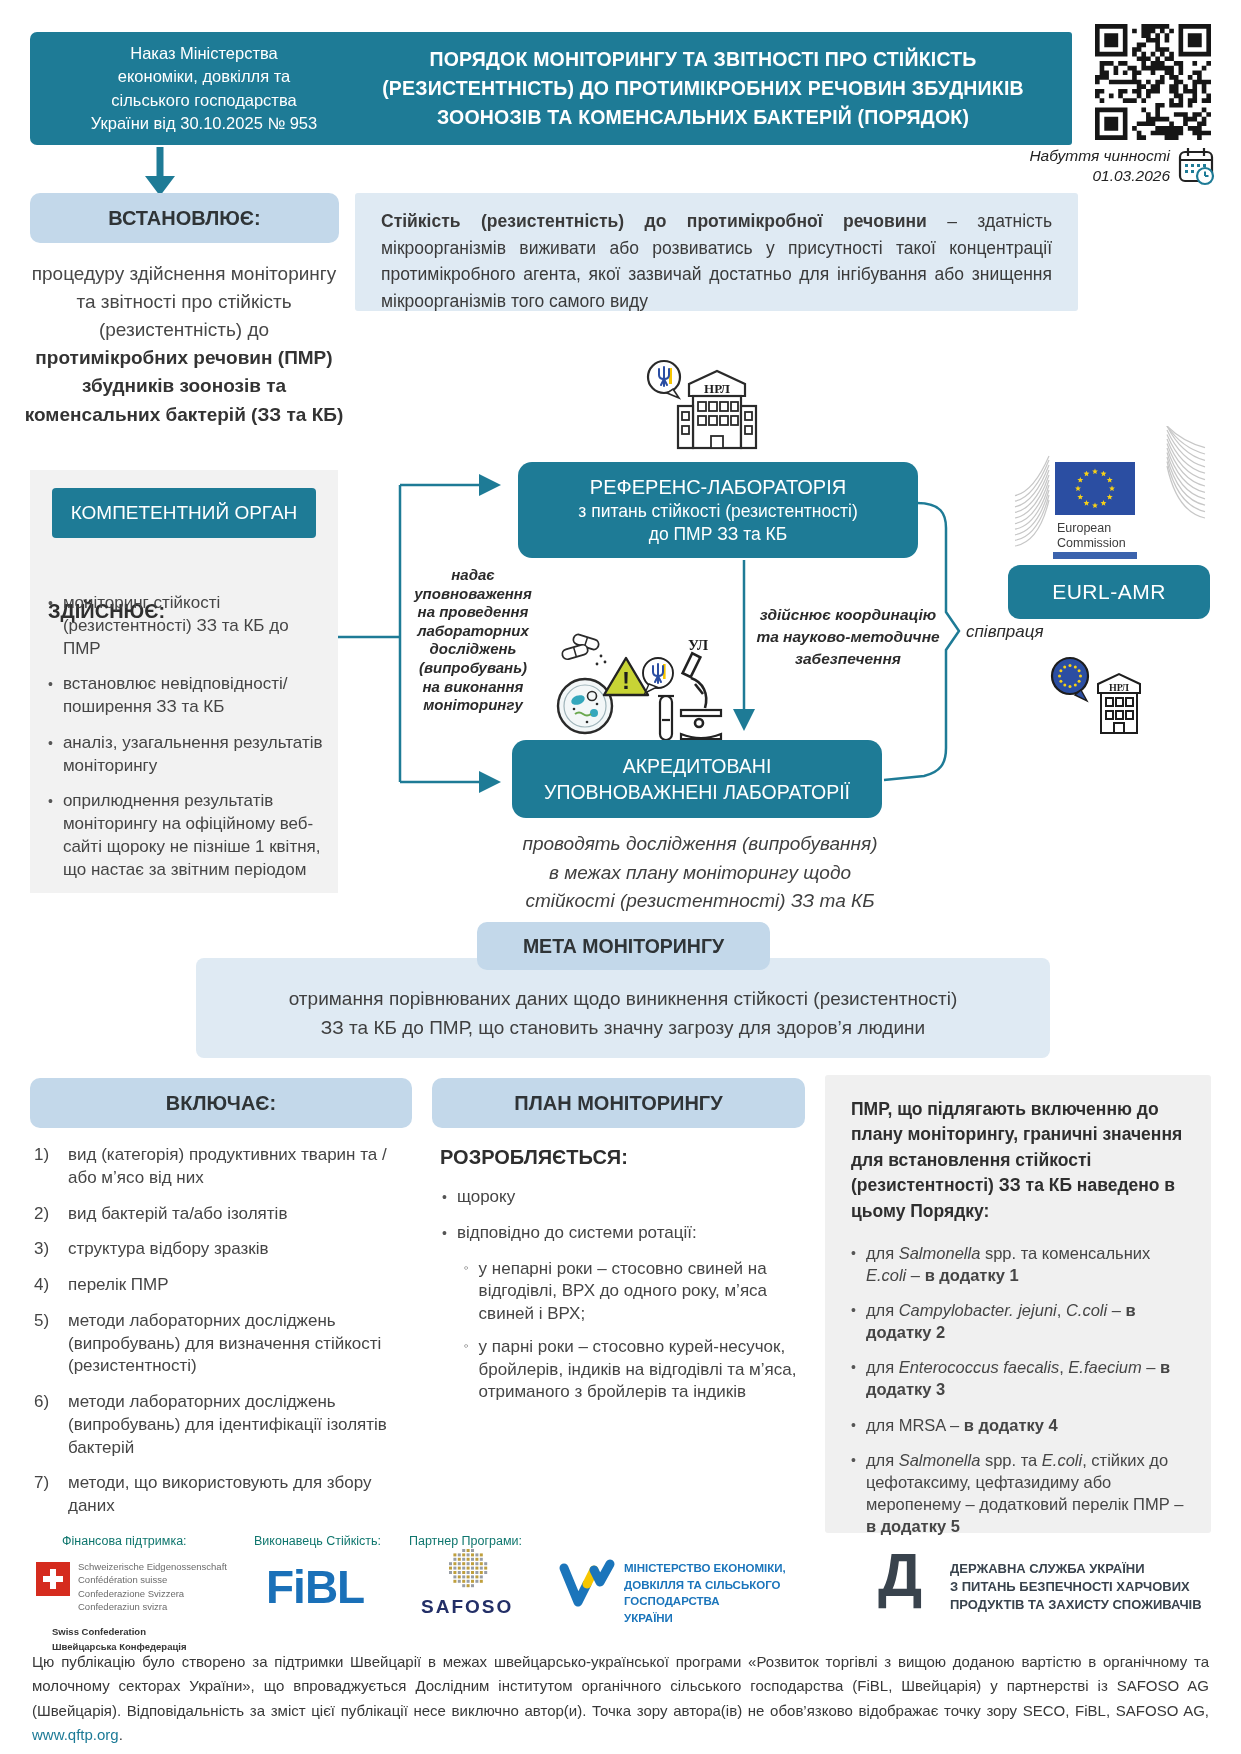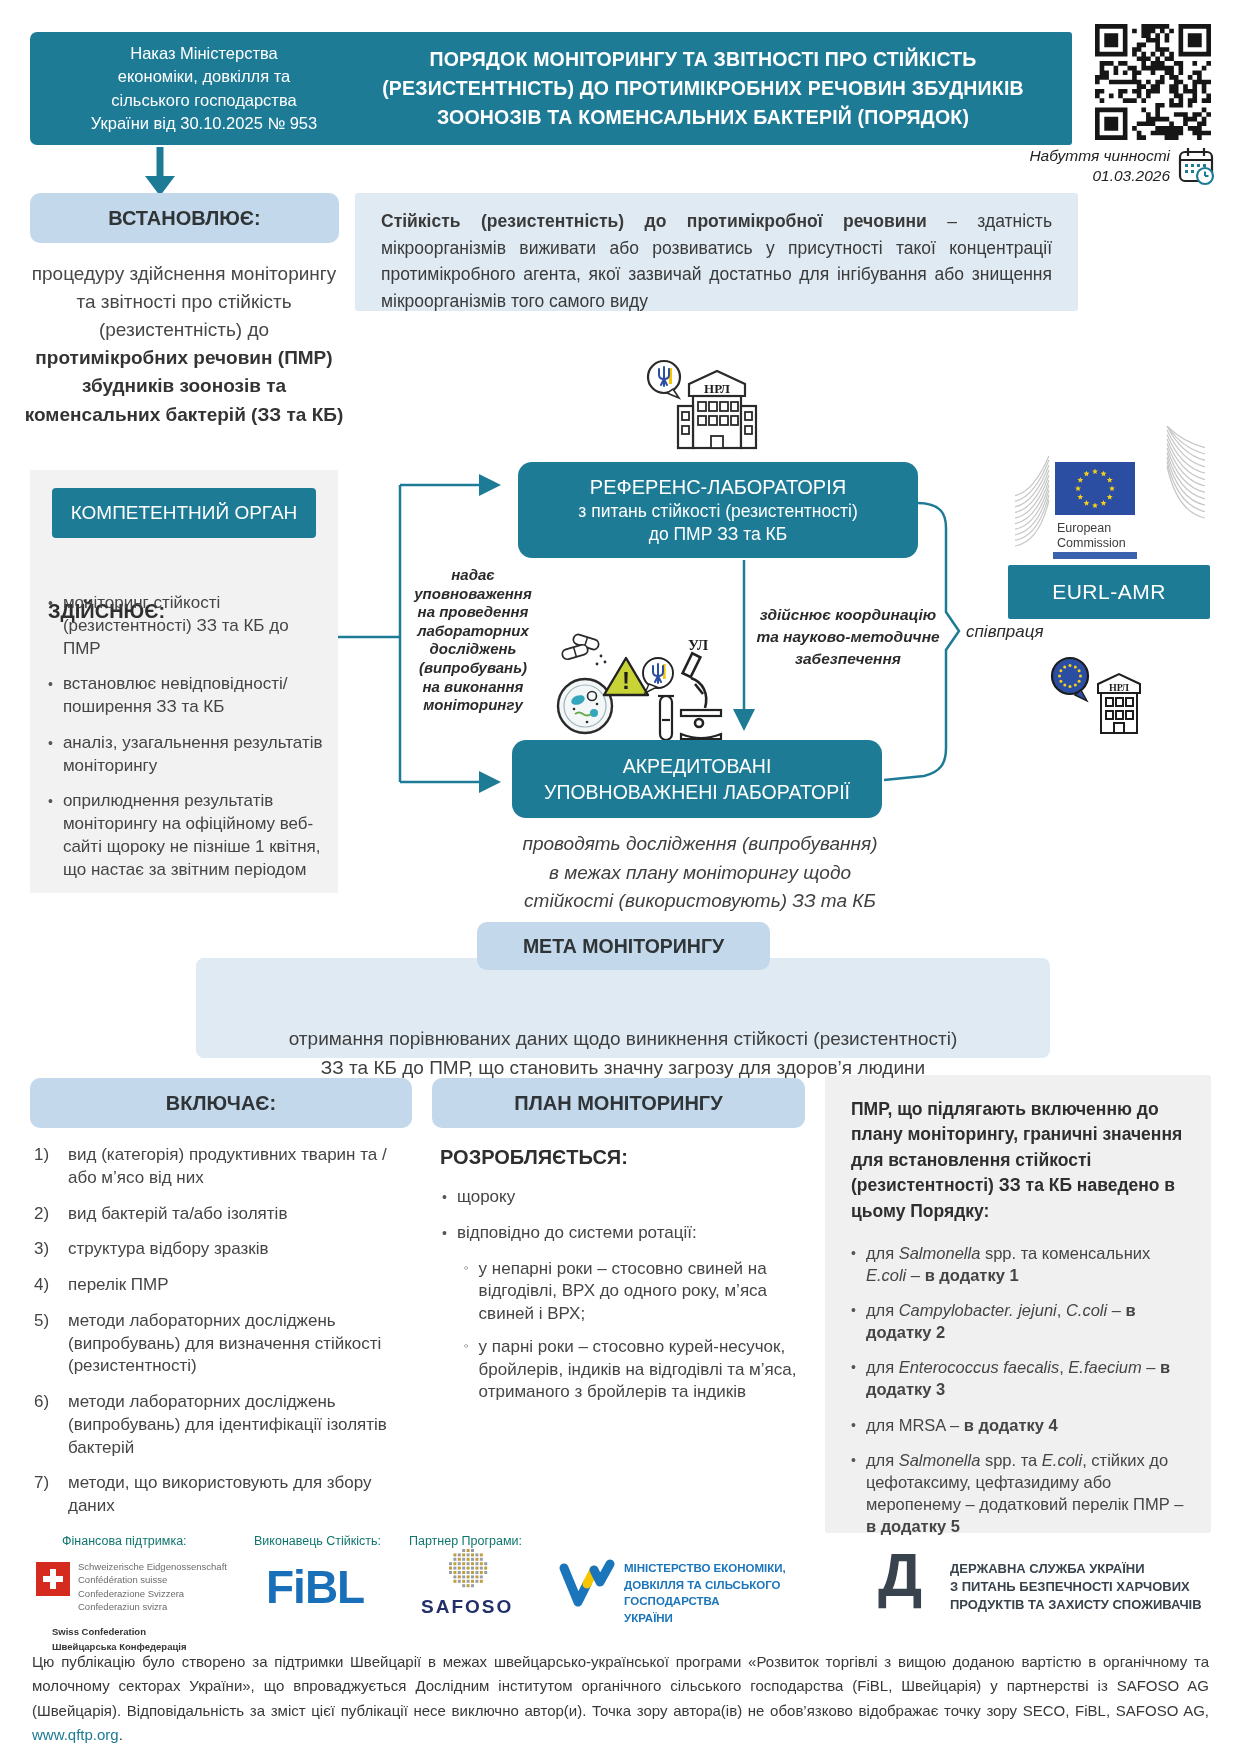--- a/index.html
+++ b/index.html
@@ -237,21 +237,21 @@
     </g>
   </svg>
 
   <div class="abs teal-box" style="left:512px;top:740px;width:370px;height:78px;border-radius:14px;z-index:2">
     <div style="font-size:19.5px;line-height:1.35;">АКРЕДИТОВАНІ</div>
     <div style="font-size:19.5px;line-height:1.35;">УПОВНОВАЖНЕНІ ЛАБОРАТОРІЇ</div>
   </div>
 
   <div class="abs it pre" style="left:465px;top:830px;width:470px;text-align:center;font-size:19px;color:#3f3f3f;line-height:1.5;z-index:2">проводять дослідження (випробування)
 в межах плану моніторингу щодо
-стійкості (використовують) ЗЗ та КБ</div>
+стійкості (резистентності) ЗЗ та КБ</div>
 
   <svg class="abs" style="left:1005px;top:426px;z-index:2" width="210" height="136" viewBox="0 0 210 136">
     <g id="sw-l" transform="translate(8,28)">
         <path d="M2,92.0 Q 26,88.0 36,46.0" stroke="#c7c7c7" stroke-width="1.2" fill="none"></path>
         <path d="M2,86.4 Q 25.4,82.4 36,41.0" stroke="#c7c7c7" stroke-width="1.2" fill="none"></path>
         <path d="M2,80.8 Q 24.8,76.8 36,36.0" stroke="#c7c7c7" stroke-width="1.2" fill="none"></path>
         <path d="M2,75.2 Q 24.2,71.2 36,31.0" stroke="#c7c7c7" stroke-width="1.2" fill="none"></path>
         <path d="M2,69.6 Q 23.6,65.6 36,26.0" stroke="#c7c7c7" stroke-width="1.2" fill="none"></path>
         <path d="M2,64.0 Q 23,60.0 36,21.0" stroke="#c7c7c7" stroke-width="1.2" fill="none"></path>
         <path d="M2,58.4 Q 22.4,54.4 36,16.0" stroke="#c7c7c7" stroke-width="1.2" fill="none"></path>
@@ -275,21 +275,21 @@
       </g>
     <rect x="50" y="36" width="80" height="53" fill="#2b4ea2"></rect>
     <g id="euflag-stars">
         <path d="M90.0,42.4L90.8,44.4L92.9,44.5L91.3,45.9L91.8,48.0L90.0,46.9L88.2,48.0L88.7,45.9L87.1,44.5L89.2,44.4zM98.5,44.7L99.3,46.6L101.4,46.8L99.8,48.2L100.3,50.3L98.5,49.2L96.7,50.3L97.2,48.2L95.6,46.8L97.7,46.6zM104.7,50.9L105.5,52.9L107.7,53.0L106.0,54.4L106.5,56.5L104.7,55.4L102.9,56.5L103.4,54.4L101.8,53.0L103.9,52.9zM107.0,59.4L107.8,61.4L109.9,61.5L108.3,62.9L108.8,65.0L107.0,63.9L105.2,65.0L105.7,62.9L104.1,61.5L106.2,61.4zM104.7,67.9L105.5,69.9L107.7,70.0L106.0,71.4L106.5,73.5L104.7,72.4L102.9,73.5L103.4,71.4L101.8,70.0L103.9,69.9zM98.5,74.1L99.3,76.1L101.4,76.3L99.8,77.7L100.3,79.7L98.5,78.6L96.7,79.7L97.2,77.7L95.6,76.3L97.7,76.1zM90.0,76.4L90.8,78.4L92.9,78.5L91.3,79.9L91.8,82.0L90.0,80.9L88.2,82.0L88.7,79.9L87.1,78.5L89.2,78.4zM81.5,74.1L82.3,76.1L84.4,76.3L82.8,77.7L83.3,79.7L81.5,78.6L79.7,79.7L80.2,77.7L78.6,76.3L80.7,76.1zM75.3,67.9L76.1,69.9L78.2,70.0L76.6,71.4L77.1,73.5L75.3,72.4L73.5,73.5L74.0,71.4L72.3,70.0L74.5,69.9zM73.0,59.4L73.8,61.4L75.9,61.5L74.3,62.9L74.8,65.0L73.0,63.9L71.2,65.0L71.7,62.9L70.1,61.5L72.2,61.4zM75.3,50.9L76.1,52.9L78.2,53.0L76.6,54.4L77.1,56.5L75.3,55.4L73.5,56.5L74.0,54.4L72.3,53.0L74.5,52.9zM81.5,44.7L82.3,46.6L84.4,46.8L82.8,48.2L83.3,50.3L81.5,49.2L79.7,50.3L80.2,48.2L78.6,46.8L80.7,46.6z" fill="#f7d117"></path>
       </g>
     <rect x="48" y="126" width="84" height="7" fill="#3b63ad"></rect>
   </svg>
   <div class="abs pre" style="left:1057px;top:521px;font-size:12.5px;color:#3c3c3c;line-height:1.18;z-index:3">European
 Commission</div>
 
-  <div class="abs teal-box" style="left:1008px;top:565px;width:202px;height:54px;border-radius:2px;z-index:2">
+  <div class="abs teal-box" style="left:1008px;top:565px;width:202px;height:54px;border-radius:12px;z-index:2">
     <span style="font-size:21px;letter-spacing:.5px;">EURL-AMR</span>
   </div>
 
   <div class="abs it" style="left:966px;top:622px;font-size:17px;color:#2b2b2b;z-index:2">співпраця</div>
 
   <svg class="abs" style="left:1048px;top:652px;z-index:2" width="100" height="84" viewBox="0 0 100 84">
     <circle cx="22" cy="24" r="18" fill="#2b4ea2" stroke="#1d1d1d" stroke-width="2.2"></circle>
     <g id="eu-bubble-dots">
         <circle cx="22.0" cy="13.5" r="1.5" fill="#f7d117"></circle>
         <circle cx="27.3" cy="14.9" r="1.5" fill="#f7d117"></circle>
@@ -316,21 +316,21 @@
         <rect x="78" y="59" width="7" height="8"></rect>
       <rect x="66" y="71" width="10" height="10"></rect>
     </g>
     <text x="71" y="39" text-anchor="middle" font-family="Liberation Serif,serif" font-size="10" font-weight="bold" fill="#1d1d1d">НРЛ</text>
   </svg>
 
   <div class="abs" style="left:196px;top:958px;width:854px;height:100px;background:var(--pblue);border-radius:8px;z-index:2"></div>
   <div class="abs label-box" style="left:477px;top:922px;width:293px;height:48px;z-index:3">
     <span style="font-size:19.5px;">МЕТА МОНІТОРИНГУ</span>
   </div>
-  <div class="abs pre" style="left:216px;top:1024px;width:814px;text-align:center;font-size:19px;line-height:1.55;color:#3f3f3f;z-index:3">отримання порівнюваних даних щодо виникнення стійкості (резистентності)
+  <div class="abs pre" style="left:216px;top:984px;width:814px;text-align:center;font-size:19px;line-height:1.55;color:#3f3f3f;z-index:3">отримання порівнюваних даних щодо виникнення стійкості (резистентності)
 ЗЗ та КБ до ПМР, що становить значну загрозу для здоров’я людини</div>
 
   <div class="abs label-box" style="left:30px;top:1078px;width:382px;height:50px;z-index:2">
     <span style="font-size:20px;">ВКЛЮЧАЄ:</span>
   </div>
   <div class="abs" style="left:34px;top:1144px;width:384px;font-size:17px;color:#454545;z-index:2">
       <div class="li-row">
         <span class="num">1)</span>
         <span class="li-t" style="flex: 1 1 0%;">вид (категорія) продуктивних тварин та / або м’ясо від них</span>
       </div>

